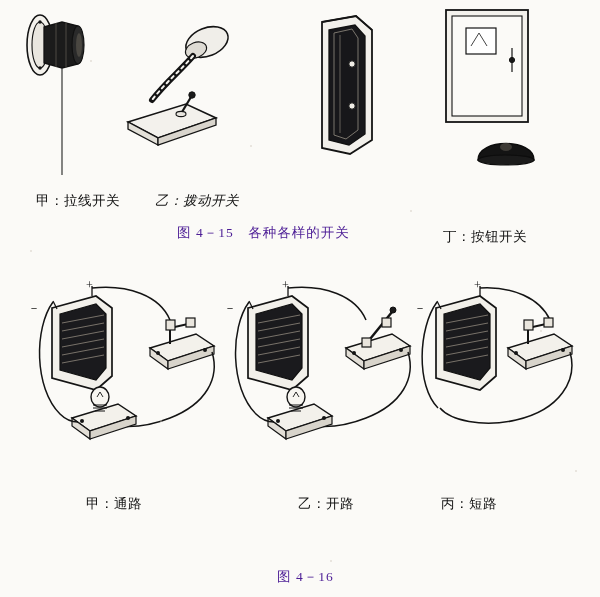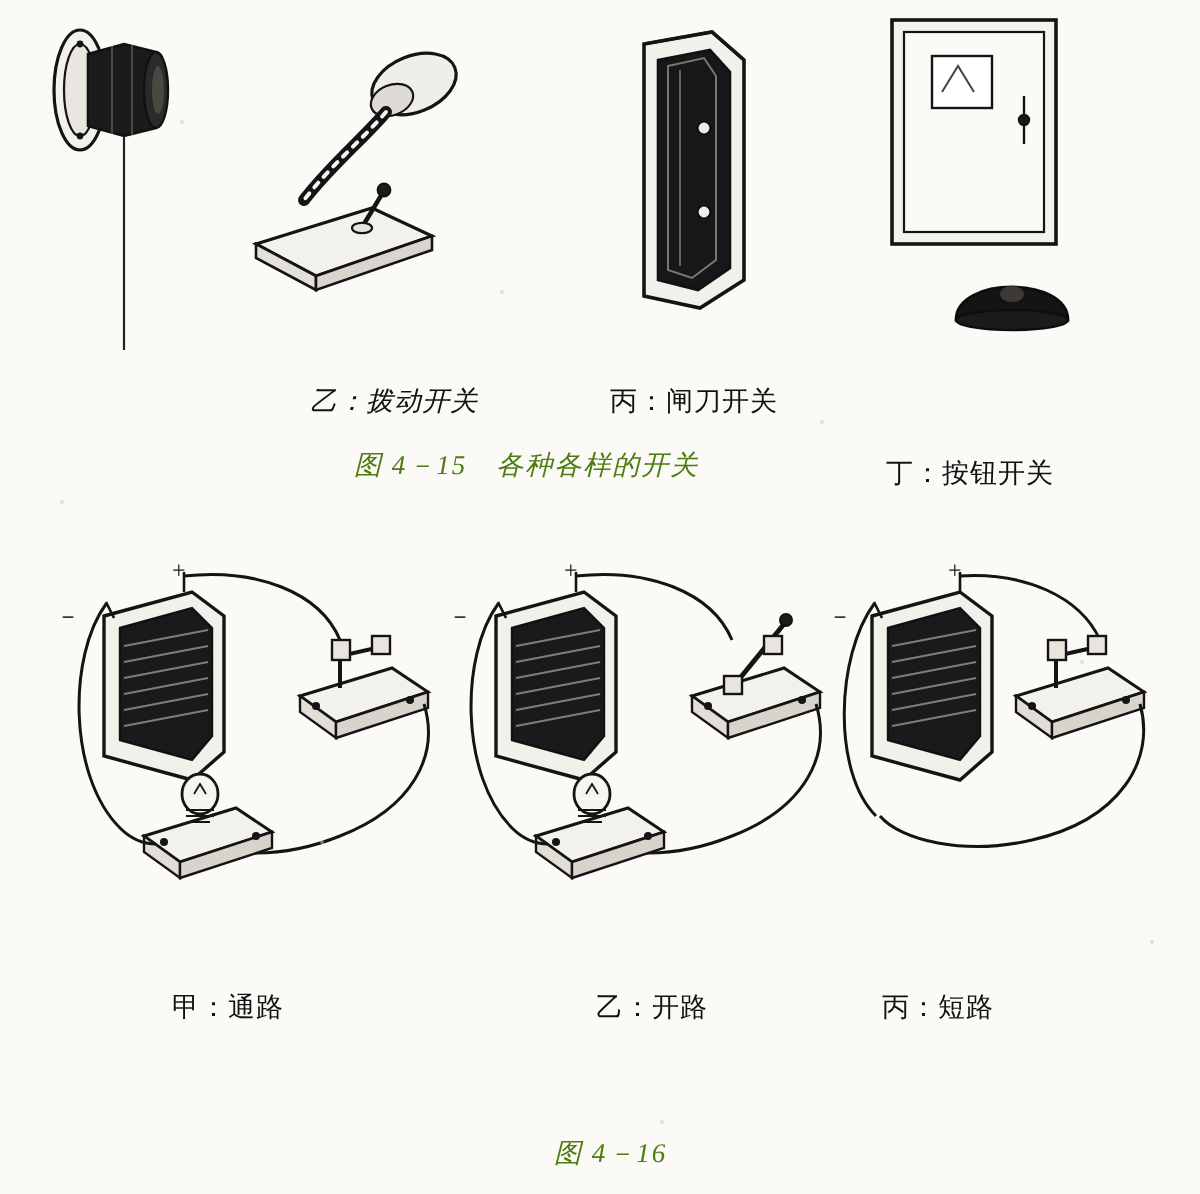--- a/index.html
+++ b/index.html
@@ -35,23 +35,22 @@
     font-size: 13.5px;
     letter-spacing: .5px;
     color: #111;
     white-space: nowrap;
     font-family: "Liberation Serif", serif;
   }
   .fig-title {
     position: absolute;
     font-size: 13.5px;
     letter-spacing: 1px;
-    color: #4d7c0f;
+    color: #4c1d95;
     white-space: nowrap;
-    font-style: italic;
   }
   svg { display: block; }
 </style>
 </head>
 <body>
 
 <div class="page">
 
   <div class="fig-area" style="left:0;top:0;width:600px;height:185px;">
     <svg width="600" height="185" viewBox="0 0 600 185" aria-hidden="true">
@@ -119,22 +118,22 @@
           <path d="M512 48 L512 72" stroke="#141414" stroke-width="1.2"></path>
 
           <path d="M478 160 C478 138, 534 138, 534 160 Z" fill="#141414" stroke="#0d0d0d" stroke-width="1.4"></path>
           <ellipse cx="506" cy="160" rx="28" ry="5" fill="#1b1b1b" stroke="#0d0d0d" stroke-width="1.2"></ellipse>
           <ellipse cx="506" cy="147" rx="6" ry="4" fill="#3d3a35" stroke="none"></ellipse>
         </g>
       </g>
     </svg>
   </div>
 
+  <div class="caption" style="left:36px; top:192px;">甲：拉线开关</div>
   <div class="caption" style="left:155px; top:192px;font-style:italic;">乙：拨动开关</div>
-  <div class="caption" style="left:305px; top:192px;">丙：闸刀开关</div>
   <div class="caption" style="left:443px; top:192px;margin-top:36px;">丁：按钮开关</div>
 
   <div class="fig-title" style="left:177px; top:224px;">图 4－15　各种各样的开关</div>
 
   <div class="fig-area" style="left:0;top:268px;width:600px;height:225px;">
     <svg width="600" height="225" viewBox="0 0 600 225" aria-hidden="true">
       <g stroke="#141414" fill="none" stroke-width="1.4">
 
         <g>
 

